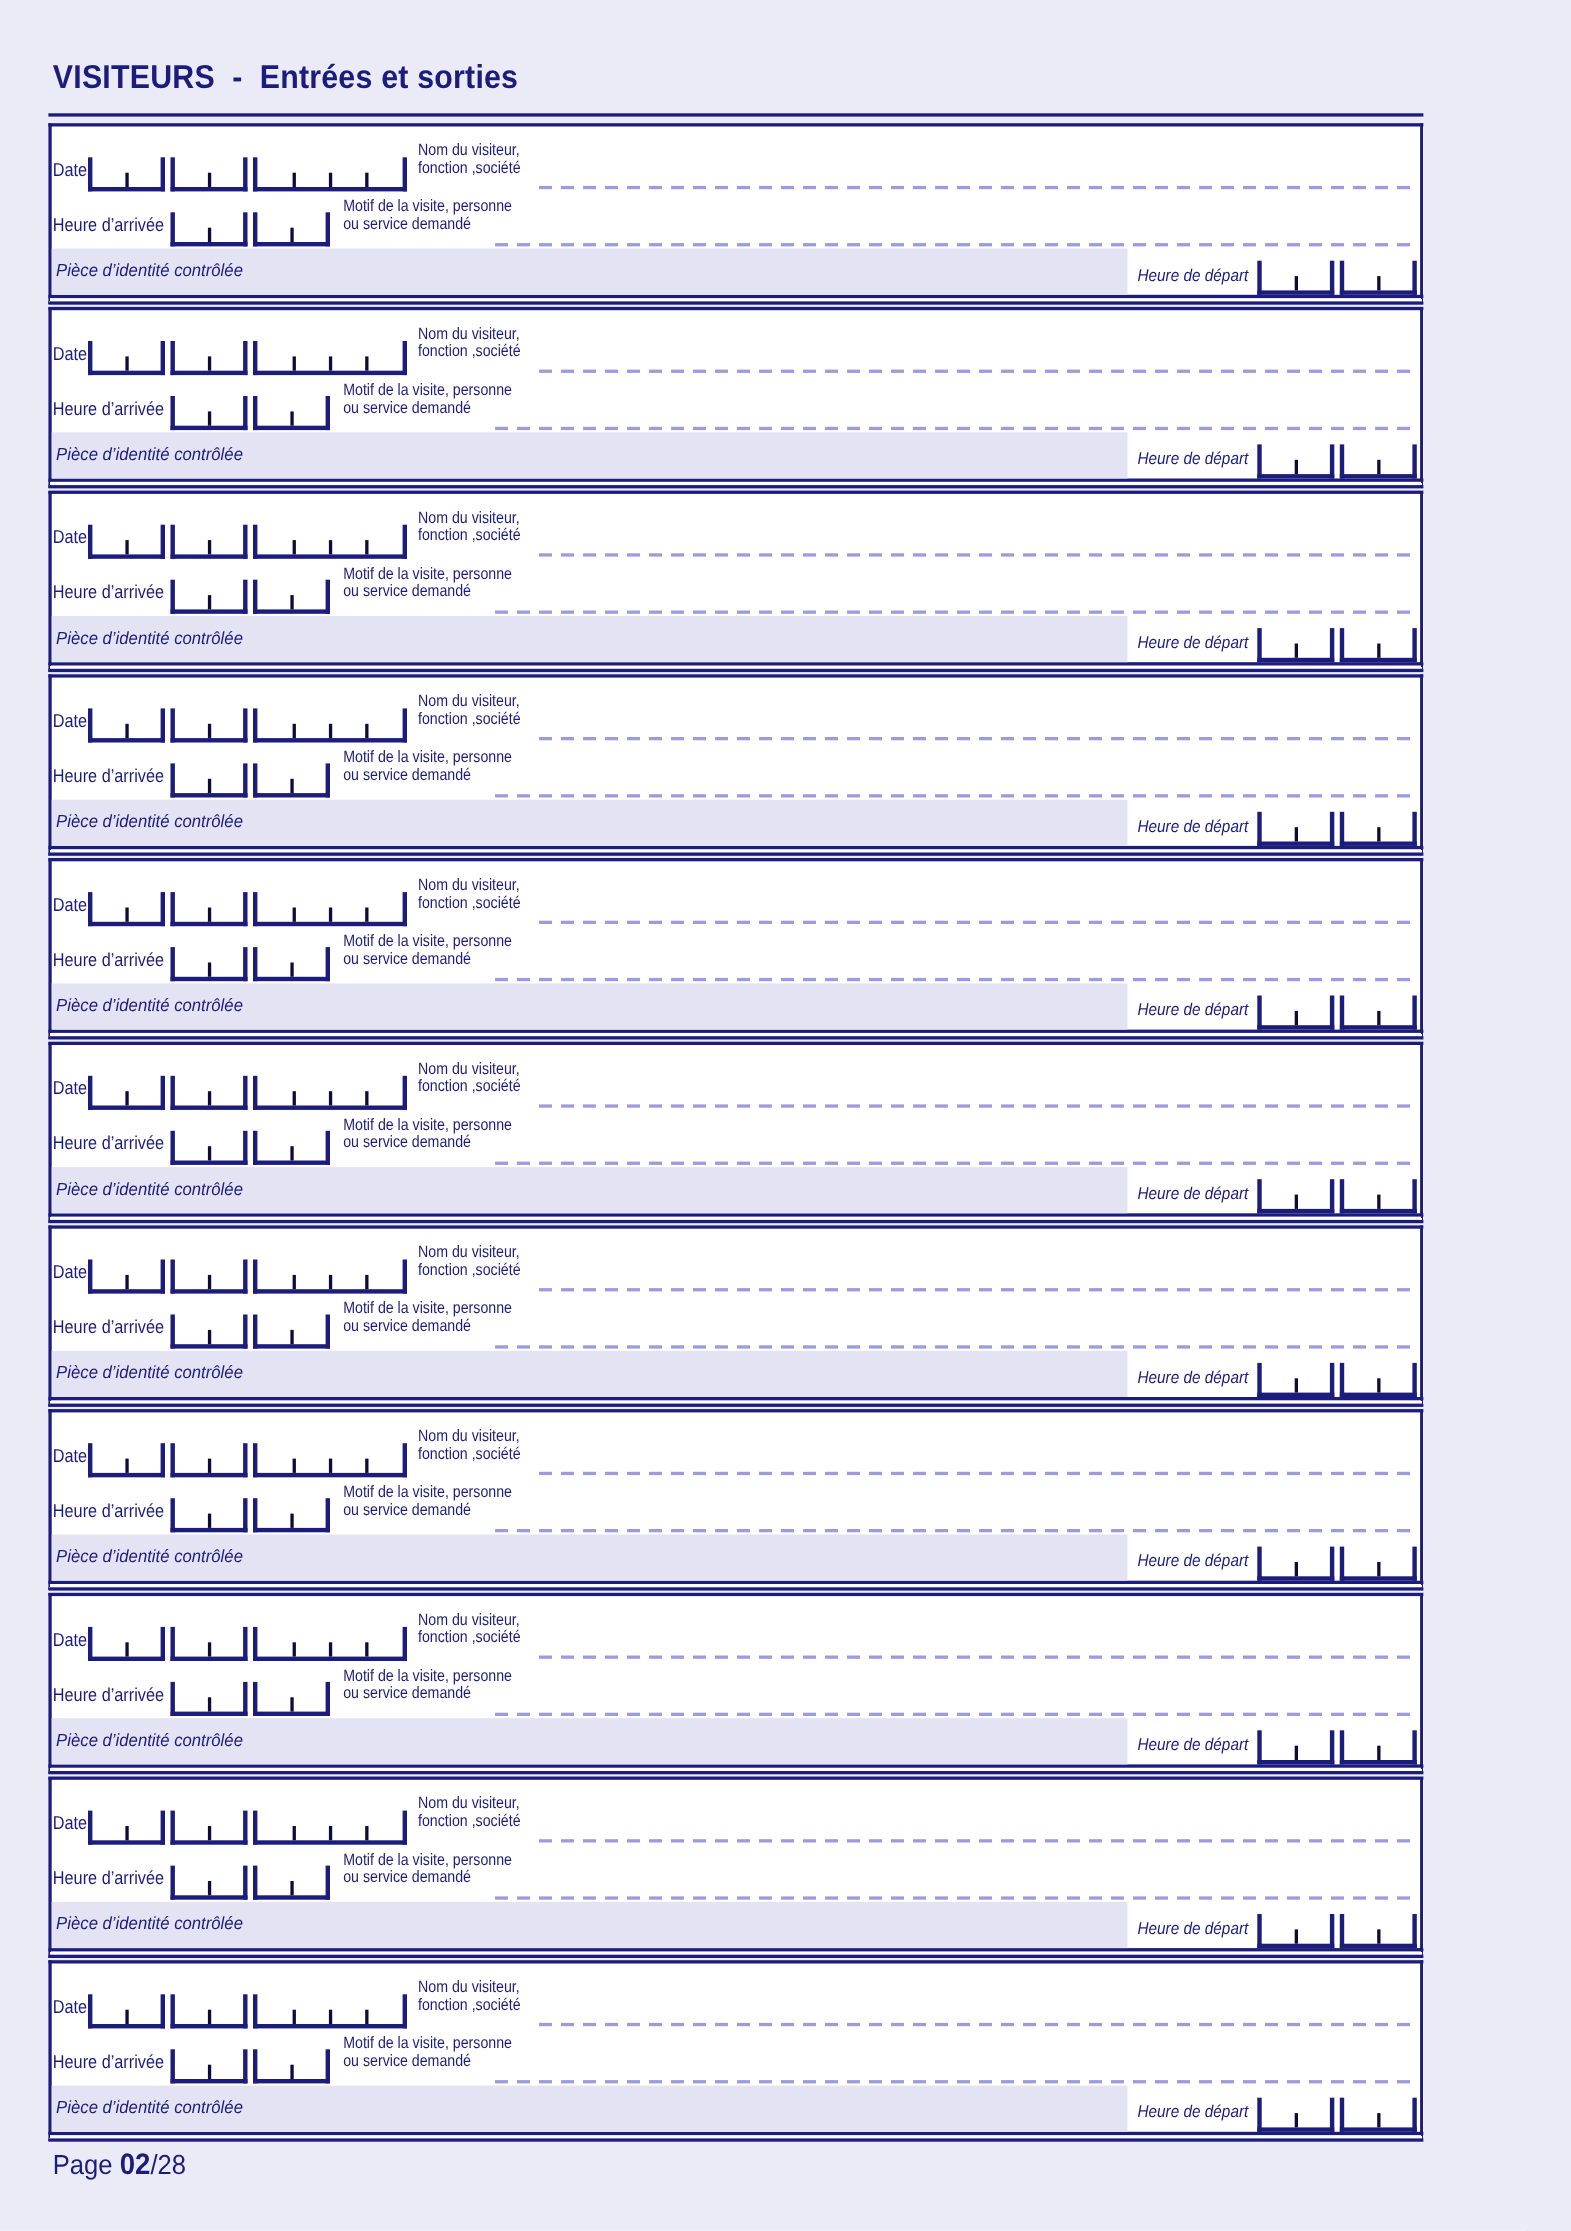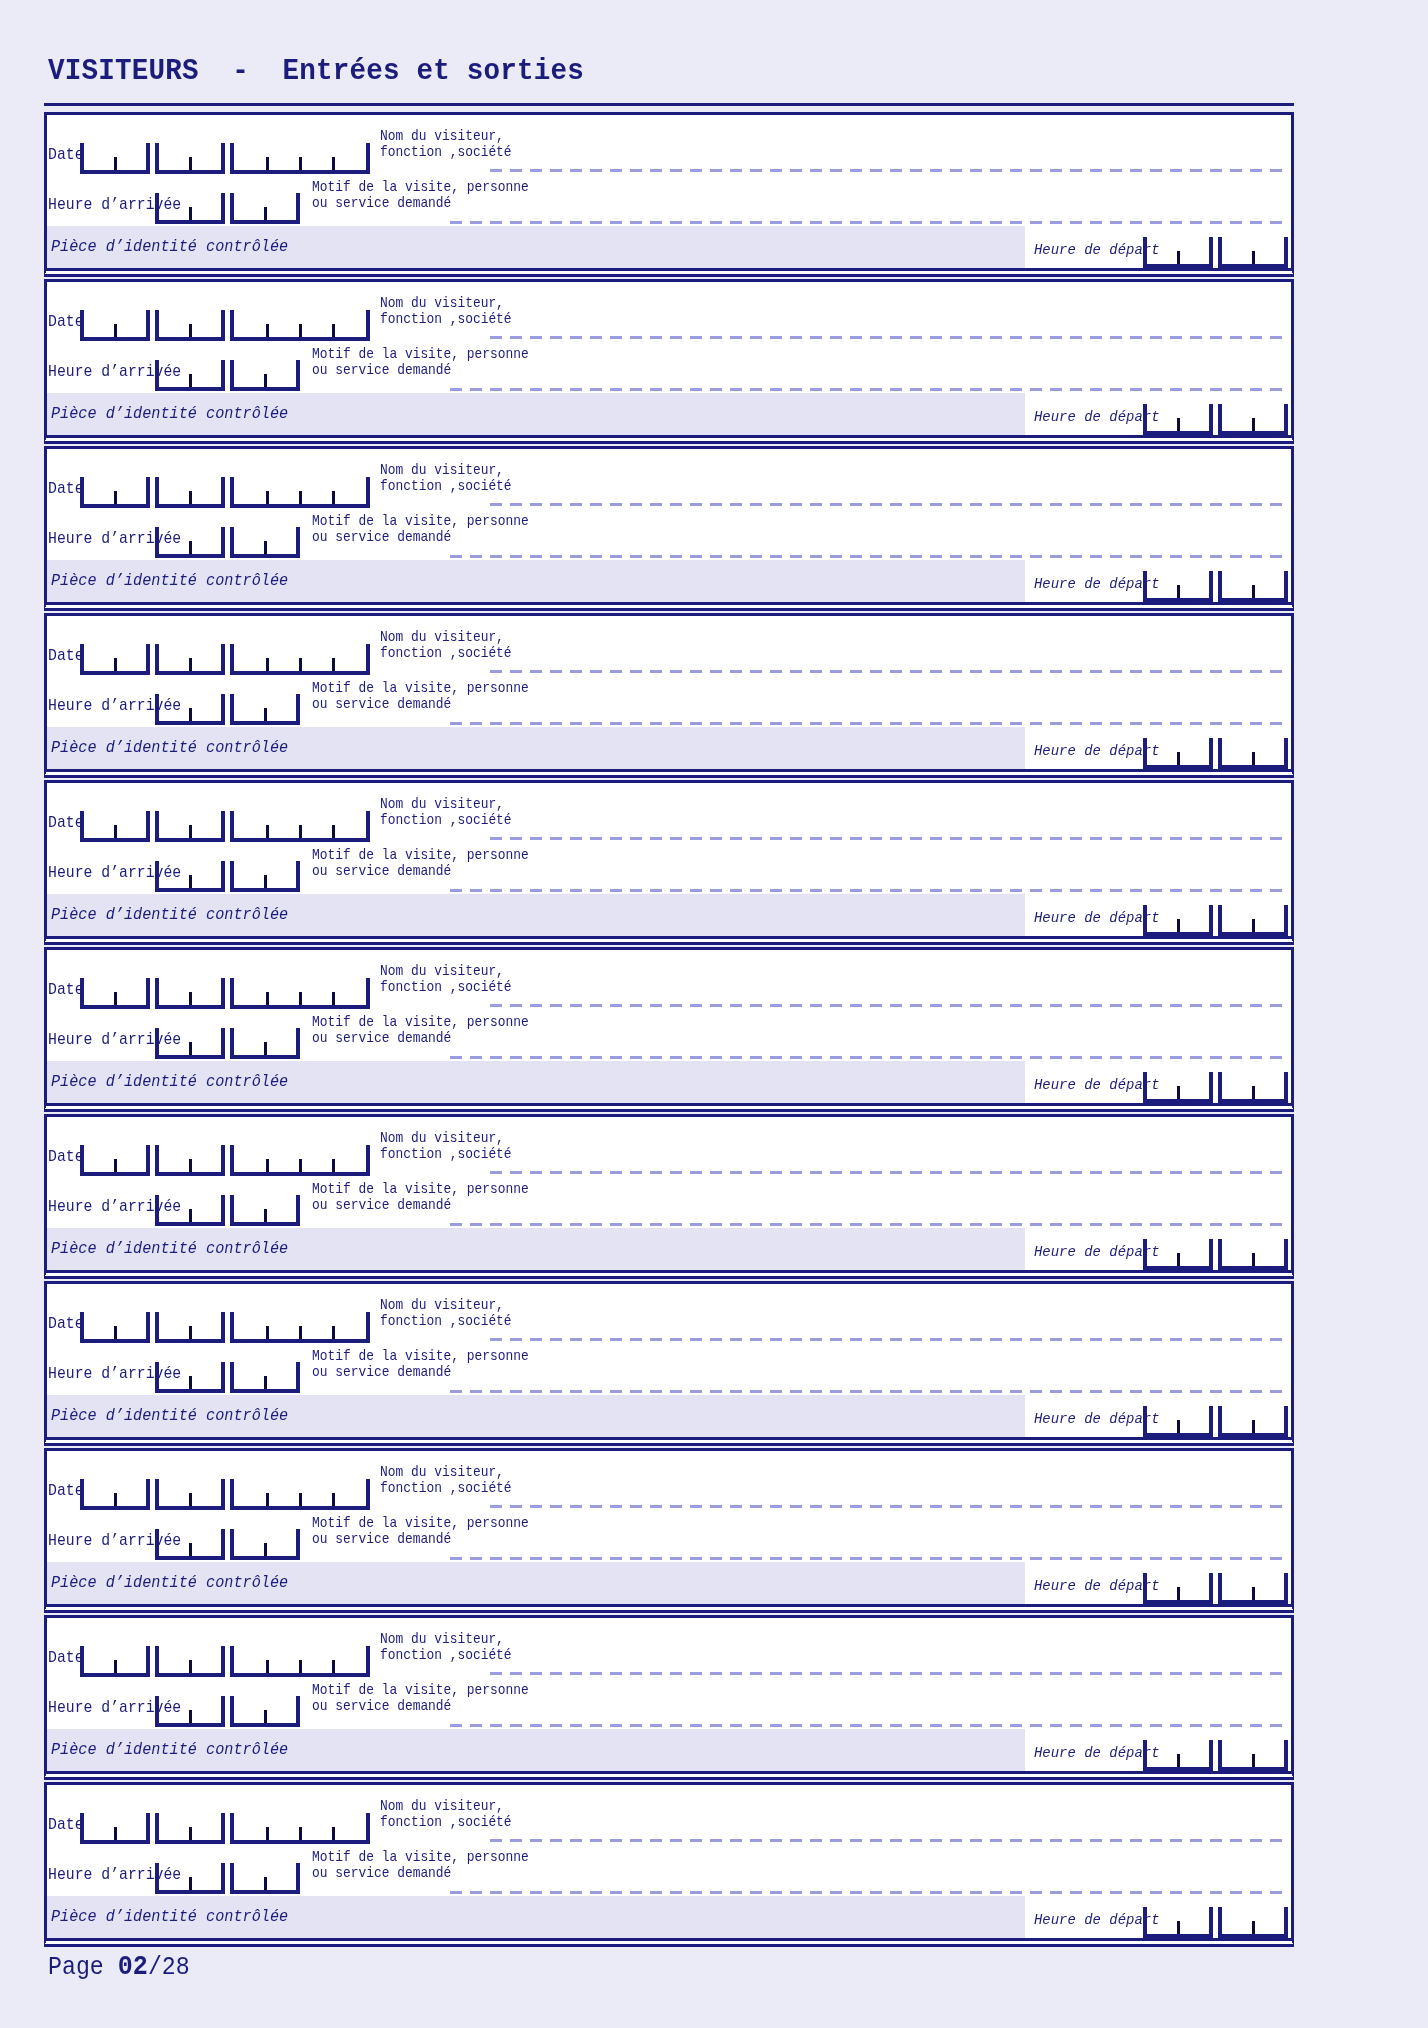--- a/index.html
+++ b/index.html
@@ -10,21 +10,21 @@
     --dash:#9B9BE0;
     --tick:#0C0C3C;
   }
   *{box-sizing:border-box;}
   body{margin:0;background:#ffffff;}
   .page{
     position:relative;
     width:1428px;height:2028px;
     background:var(--page-bg,#EBEBF8);
     overflow:hidden;
-    font-family:Liberation Mono, monospace;
+    font-family:Liberation Sans, sans-serif;
     color:var(--ink-navy,#1C1C7C);
   }
   .title{
     position:absolute;left:48px;top:54px;margin:0;
     font-size:30px;font-weight:bold;line-height:34px;
     white-space:pre;letter-spacing:0.2px;
     transform:scaleX(0.92);transform-origin:0 50%;
   }
   .title-rule{
     position:absolute;left:44px;top:103px;width:1250px;height:3px;

